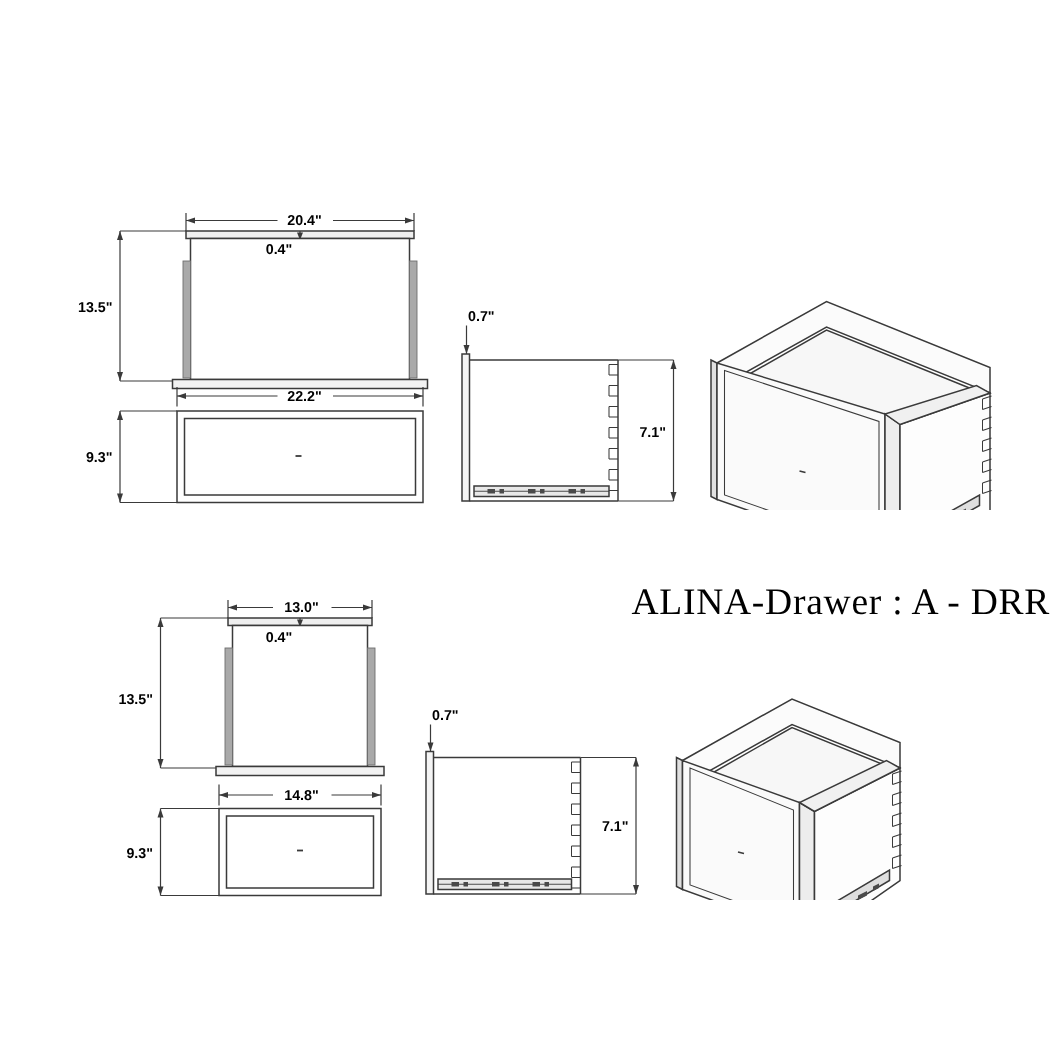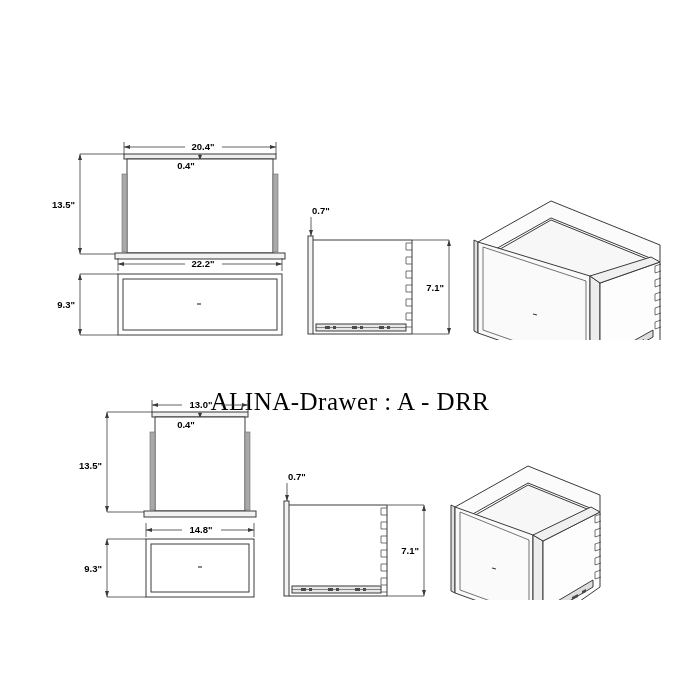--- a/index.html
+++ b/index.html
@@ -25,21 +25,21 @@
 
   .svg-canvas {
     position: absolute;
     left: 0;
     top: 0;
   }
 
   .title {
     position: absolute;
     width: 700px;
-    text-align: center;
+    text-align: right;
     font-family: "Liberation Serif", serif;
     font-size: 25px;
     font-weight: 400;
     color: #000000;
     letter-spacing: 0.5px;
     white-space: nowrap;
   }
   #title-a { top: 298px; }
 </style>
 </head>

